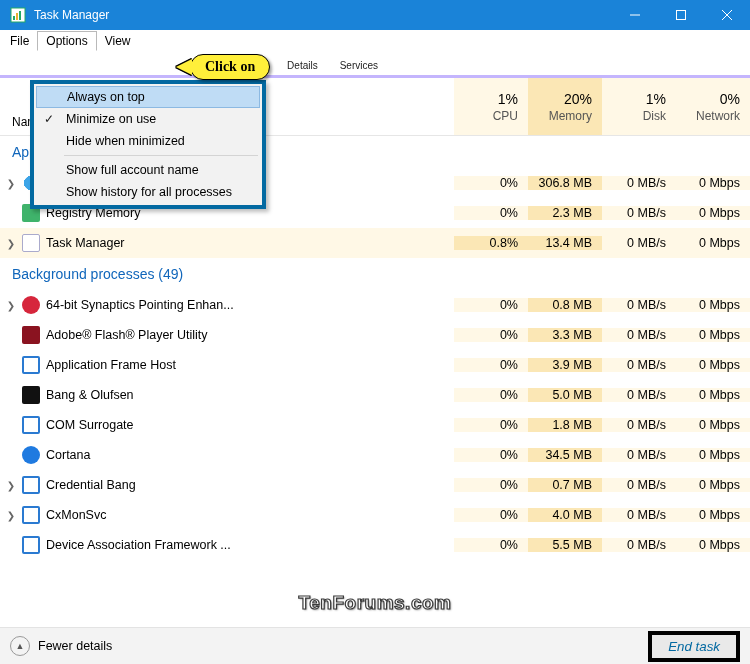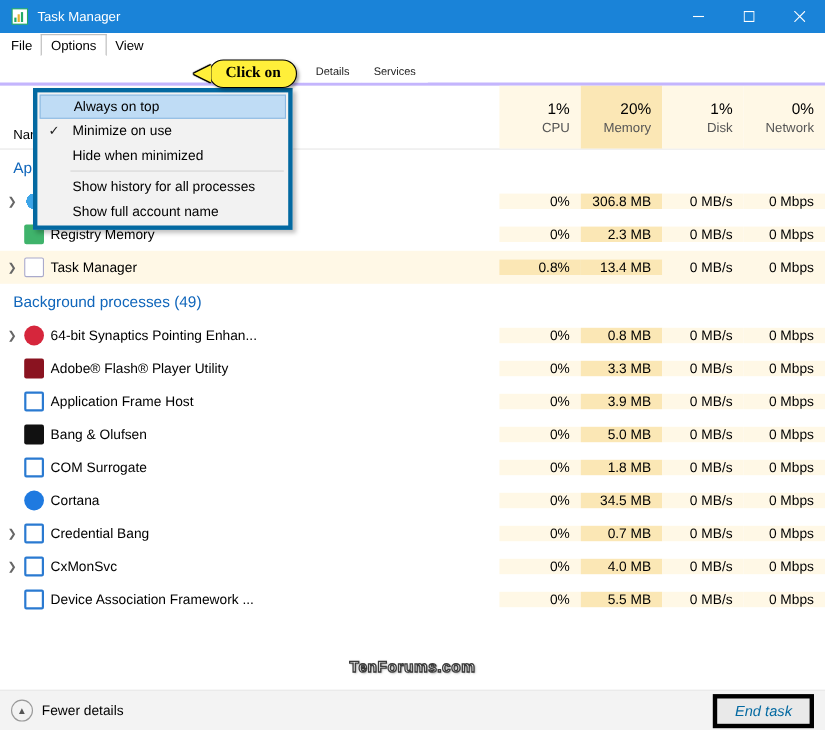--- a/index.html
+++ b/index.html
@@ -47,21 +47,21 @@
 .dropdown { position: absolute; left: 30px; top: 52px; width: 236px; background: #f2f2f2; border: 4px solid #0369a1; box-shadow: 3px 3px 4px rgba(0,0,0,.25); z-index: 25; font-size: 12.5px; padding: 2px; margin-top: 28px; }
 .dd-item { height: 22px; display: flex; align-items: center; padding-left: 30px; position: relative; }
 .dd-item.hl { background: #bfdcf5; border: 1px solid #8cb9e2; }
 .dd-check { position: absolute; left: 8px; font-size: 12px; color: #222; }
 .dd-sep { height: 1px; background: #d4d4d4; margin: 3px 2px 3px 28px; }
 
 .callout { position: absolute; left: 176px; top: 54px; z-index: 40; display: flex; align-items: center; }
 .callout-body { background: #ffef3a; border: 1.5px solid #000; border-radius: 14px; padding: 4px 14px; font-weight: bold; font-size: 14px; box-shadow: 2px 2px 3px rgba(0,0,0,.35); font-family: Liberation Serif, serif; }
 .callout-tail { width: 0; height: 0; border-top: 8px solid transparent; border-bottom: 8px solid transparent; border-right: 16px solid #ffef3a; margin-right: -2px; filter: drop-shadow(-1px 0 0 #000) drop-shadow(0 -1px 0 #000) drop-shadow(0 1px 0 #000); }
 
-.watermark { position: absolute; left: 50%; bottom: 50px; transform: translateX(-50%); font-size: 14px; font-weight: bold; color: #fff; -webkit-text-stroke: 1.2px #3a3a3a; text-shadow: 1px 1px 2px rgba(0,0,0,.5); font-family: Arial, sans-serif; letter-spacing: .5px; pointer-events: none; z-index: 50; }
+.watermark { position: absolute; left: 50%; bottom: 50px; transform: translateX(-50%); font-size: 19px; font-weight: bold; color: #fff; -webkit-text-stroke: 1.2px #3a3a3a; text-shadow: 1px 1px 2px rgba(0,0,0,.5); font-family: Arial, sans-serif; letter-spacing: .5px; pointer-events: none; z-index: 50; }
 
 
 .ic-ie { background: radial-gradient(circle,#3da5e8 55%,transparent 56%); }
 .ic-reg { background: #3fb36b; }
 .ic-tm  { background: #fff; border:1px solid #aac; }
 .ic-syn { background: #d6263c; border-radius:50%; }
 .ic-fl  { background: #8a1320; }
 .ic-app { background: #fff; border:2px solid #2a7ad1; }
 .ic-bo  { background: #111; color:#fff; font-size:8px; }
 .ic-com { background: #fff; border:2px solid #2a7ad1; }
@@ -268,24 +268,24 @@
     </div>
     <div class="dd-item">
       <span class="dd-check">✓</span>
       <span>Minimize on use</span>
     </div>
     <div class="dd-item">
       <span>Hide when minimized</span>
     </div>
     <div class="dd-sep"></div>
     <div class="dd-item">
+      <span>Show full account name</span>
+    </div>
+    <div class="dd-item">
       <span>Show history for all processes</span>
-    </div>
-    <div class="dd-item">
-      <span>Show full account name</span>
     </div>
   </div>
 
 <div class="callout">
   <div class="callout-tail"></div>
   <div class="callout-body">Click on</div>
 </div>
 
 <div class="watermark">TenForums.com</div>
 

